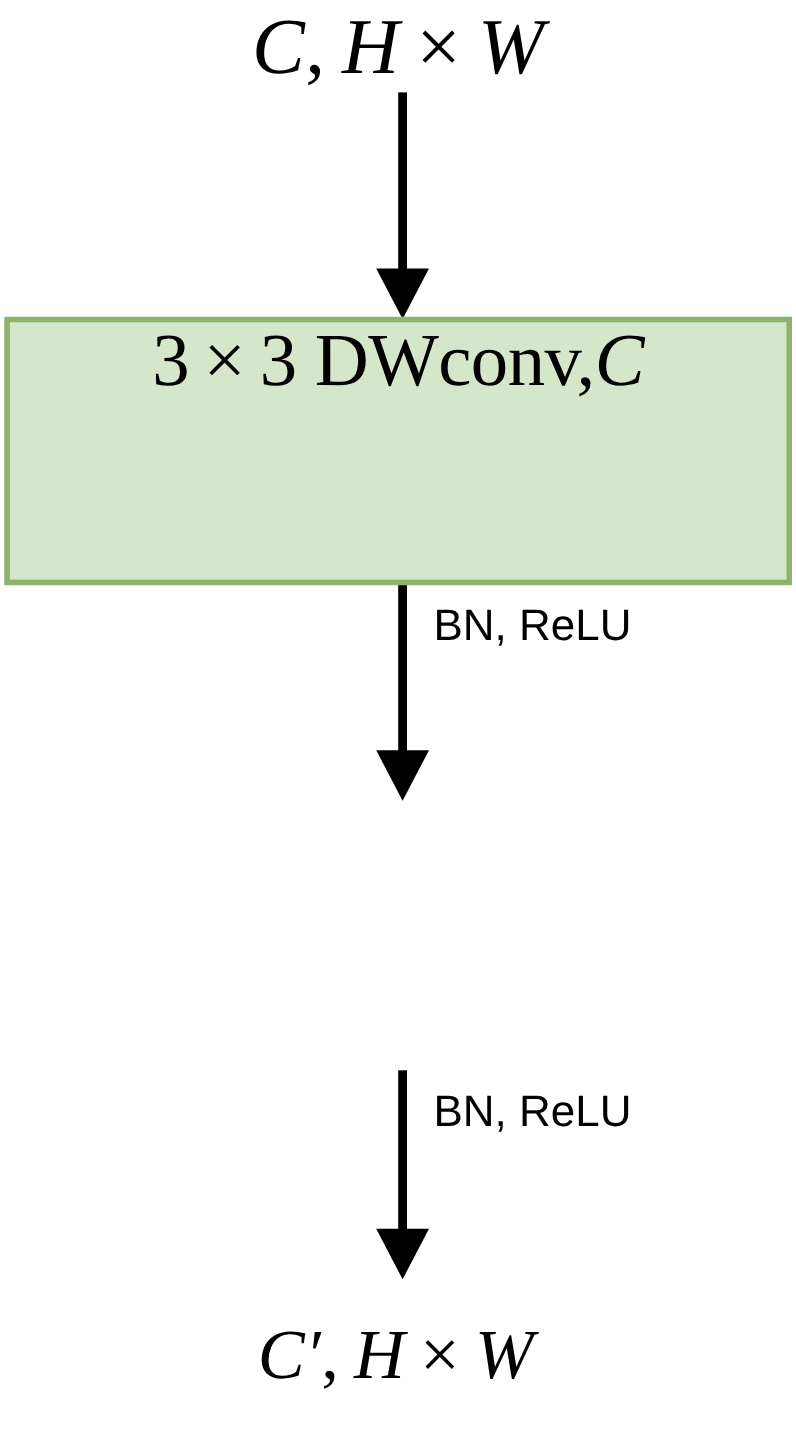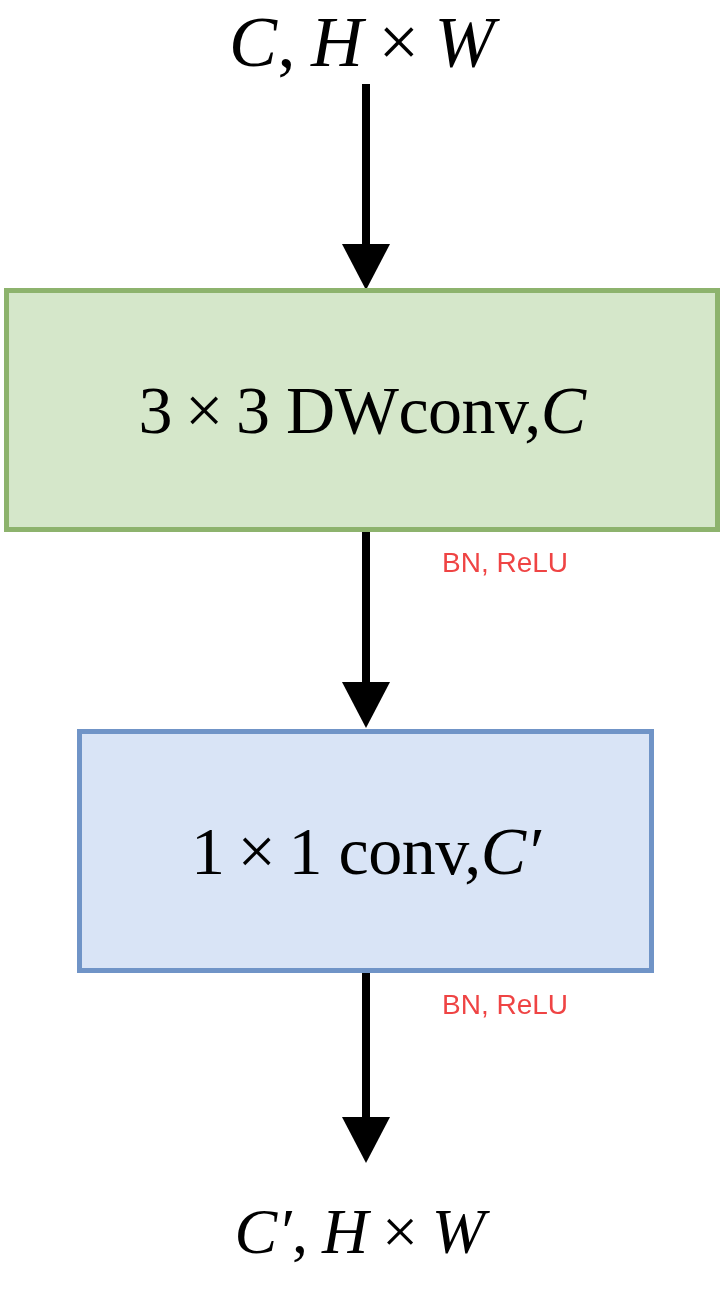--- a/index.html
+++ b/index.html
@@ -42,21 +42,21 @@
     top: 1200px;
     font-size: 64px;
     letter-spacing: 0.5px;
   }
 
   
   .block {
     position: absolute;
     box-sizing: border-box;
     display: flex;
-    align-items: center;
+    align-items: flex-start;
     justify-content: center;
     overflow: hidden;
   }
   .block-label {
     font-family: "Liberation Serif", "DejaVu Serif", serif;
     color: #000000;
     white-space: nowrap;
     line-height: 1;
   }
 
@@ -119,25 +119,24 @@
   #arrow-mid .head  { top: 150px; }
 
   #arrow-out  { left: 366px; top: 973px; }
   #arrow-out .shaft { height: 152px; }
   #arrow-out .head  { top: 144px; }
 
   
   .edge-label {
     position: absolute;
     font-family: "Liberation Sans", sans-serif;
-    font-size: 28px;
+    font-size: 40px;
     line-height: 1;
-    color: #ef4444;
+    color: #000000;
     white-space: nowrap;
-    margin-left: 48px;
   }
   #bn-relu-1 { left: 394px; top: 549px; }
   #bn-relu-2 { left: 394px; top: 991px; }
 </style>
 </head>
 <body>
 
 <div id="canvas">
 
   <div class="math" id="io-top">
@@ -152,23 +151,20 @@
   <div class="block" id="dwconv-block">
     <span class="block-label math" style="position:static;"><span class="rm">3</span> <span class="op">×</span> <span class="rm">3</span>&nbsp;<span class="rm">DWconv</span><span class="rm">,</span><span class="it">C</span></span>
   </div>
 
   <div class="arrow" id="arrow-mid">
     <div class="shaft"></div>
     <div class="head"></div>
   </div>
   <div class="edge-label" id="bn-relu-1">BN, ReLU</div>
 
-  <div class="block" id="conv-block">
-    <span class="block-label math" style="position:static;"><span class="rm">1</span> <span class="op">×</span> <span class="rm">1</span>&nbsp;<span class="rm">conv</span><span class="rm">,</span><span class="it">C′</span></span>
-  </div>
 
   <div class="arrow" id="arrow-out">
     <div class="shaft"></div>
     <div class="head"></div>
   </div>
   <div class="edge-label" id="bn-relu-2">BN, ReLU</div>
 
   <div class="math" id="io-bottom">
     <span class="it">C′</span><span class="rm">,</span> <span class="it">H</span> <span class="op">×</span> <span class="it">W</span>
   </div>

